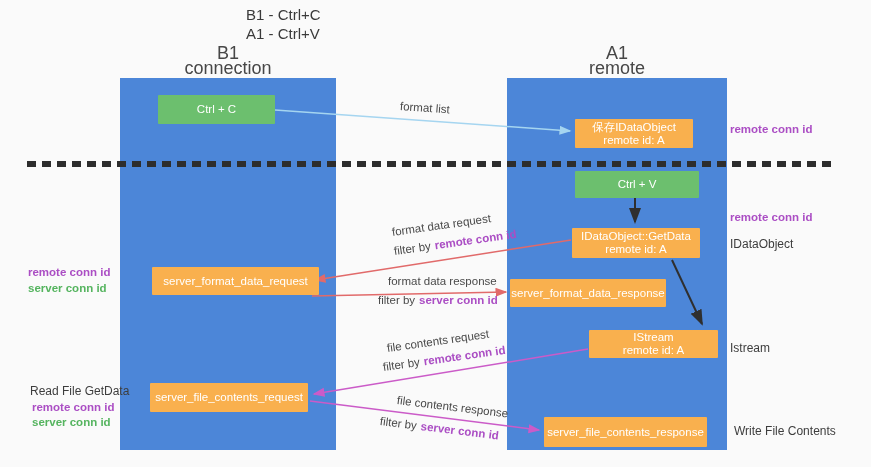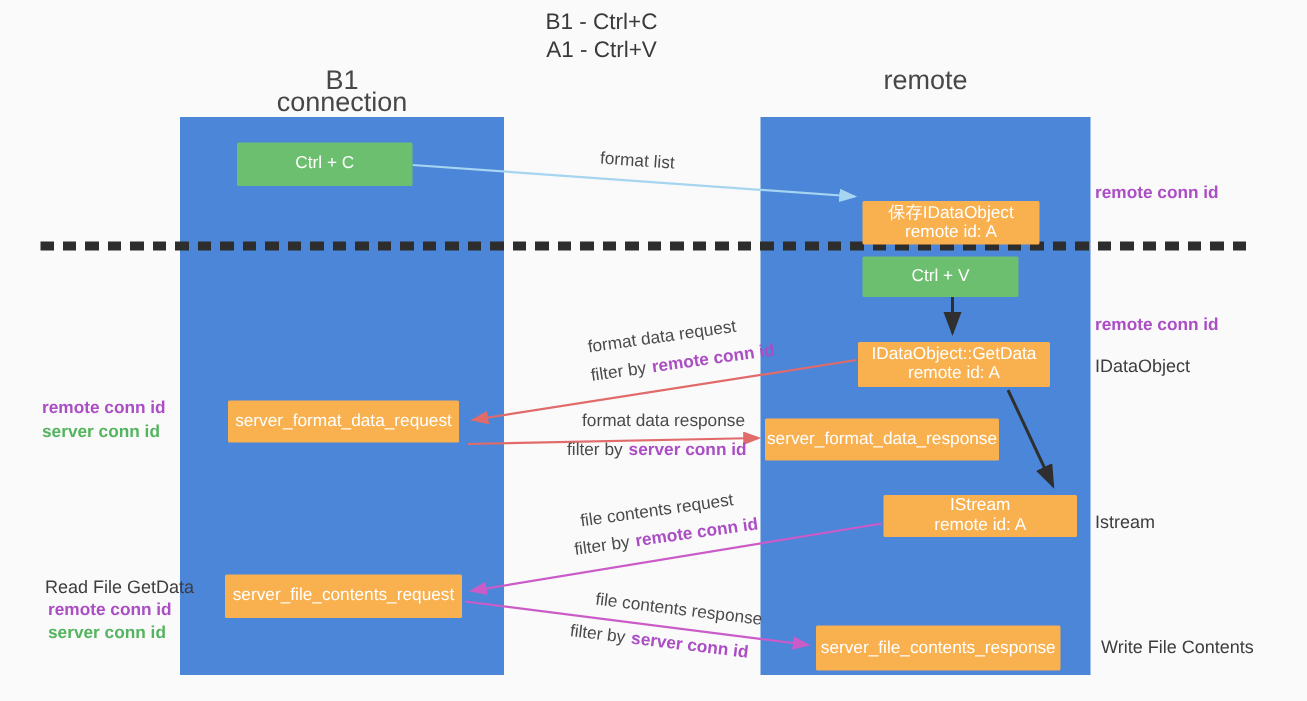--- a/index.html
+++ b/index.html
@@ -4,21 +4,21 @@
 <style>
   html,body{margin:0;padding:0;background:#fafafa;}
   .stage{
     position:relative;width:871px;height:467px;overflow:hidden;
     background:#fafafa;
     font-family:"Liberation Sans",sans-serif;
     color:#3d3d3d;
   }
   .abs{position:absolute;}
   .title{
-    left:271px;top:5px;width:260px;text-align:center;
+    left:246px;top:5px;width:260px;text-align:left;
     font-size:15px;line-height:19px;color:#3a3a3a;
   }
   .col{
     background:#4c86d8;top:78px;height:372px;
   }
   .col-left{left:120px;width:216px;}
   .col-right{left:507px;width:220px;}
   .col-header{
     top:46px;text-align:center;font-size:18px;line-height:15px;color:#474747;
   }
@@ -52,20 +52,21 @@
   <div class="abs title">
     <div>B1 - Ctrl+C</div>
     <div>A1 - Ctrl+V</div>
   </div>
 
   <div class="abs col-header" style="left:120px;width:216px;">
     <div>B1</div>
     <div>connection</div>
   </div>
   <div class="abs col-header" style="left:507px;width:220px;">
+    <div>A1</div>
     <div>remote</div>
   </div>
 
   <div class="abs col col-left"></div>
   <div class="abs col col-right"></div>
 
   <div class="abs dashed-line"></div>
 
   <svg class="wires" width="871" height="467" viewBox="0 0 871 467">
     <defs>
@@ -88,35 +89,35 @@
     <line x1="571" y1="240" x2="315" y2="280" stroke-width="1.5" marker-end="url(#mRed)" stroke="#e16a6a"></line>
     <line x1="312" y1="296" x2="506" y2="292" stroke-width="1.5" marker-end="url(#mRed)" stroke="#e16a6a"></line>
     <line x1="588" y1="349" x2="314" y2="394" stroke-width="1.5" marker-end="url(#mMag)" stroke="#cb5bc8"></line>
     <line x1="310" y1="401" x2="539" y2="430" stroke-width="1.5" marker-end="url(#mMag)" stroke="#cb5bc8"></line>
   </svg>
 
   <div class="abs node green" style="left:158px;top:95px;width:117px;height:29px;">
     <span>Ctrl + C</span>
   </div>
 
-  <div class="abs node orange" style="left:575px;top:119px;width:118px;height:29px;margin-top:15px;">
+  <div class="abs node orange" style="left:575px;top:119px;width:118px;height:29px;">
     <span>保存IDataObject</span>
     <span>remote id: A</span>
   </div>
 
-  <div class="abs node green" style="left:575px;top:171px;width:104px;height:27px;">
+  <div class="abs node green" style="left:575px;top:171px;width:124px;height:27px;">
     <span>Ctrl + V</span>
   </div>
 
   <div class="abs node orange" style="left:572px;top:228px;width:128px;height:30px;">
     <span>IDataObject::GetData</span>
     <span>remote id: A</span>
   </div>
 
-  <div class="abs node orange" style="left:152px;top:267px;width:154px;height:28px;">
+  <div class="abs node orange" style="left:152px;top:267px;width:167px;height:28px;">
     <span>server_format_data_request</span>
   </div>
 
   <div class="abs node orange" style="left:510px;top:279px;width:156px;height:28px;">
     <span>server_format_data_response</span>
   </div>
 
   <div class="abs node orange" style="left:589px;top:330px;width:129px;height:28px;">
     <span>IStream</span>
     <span>remote id: A</span>

